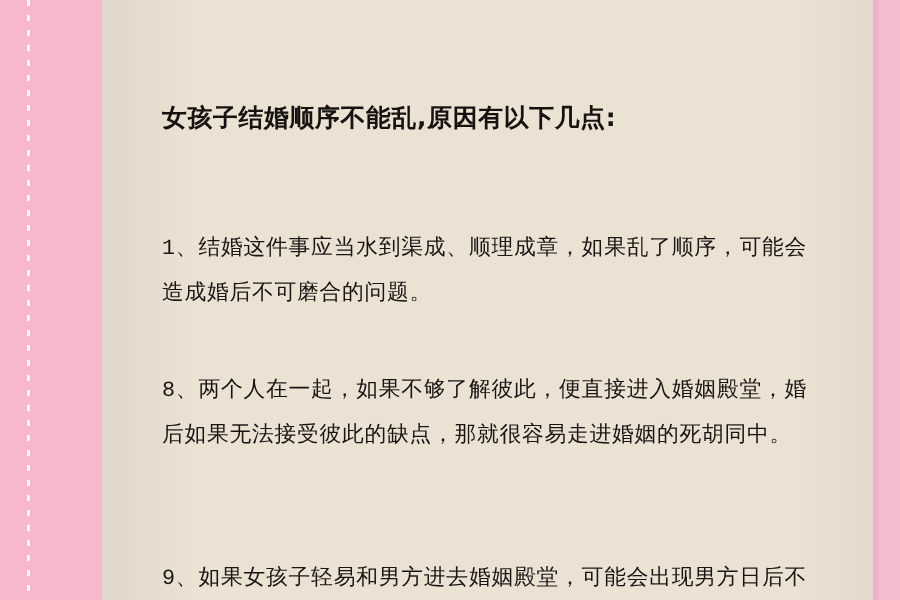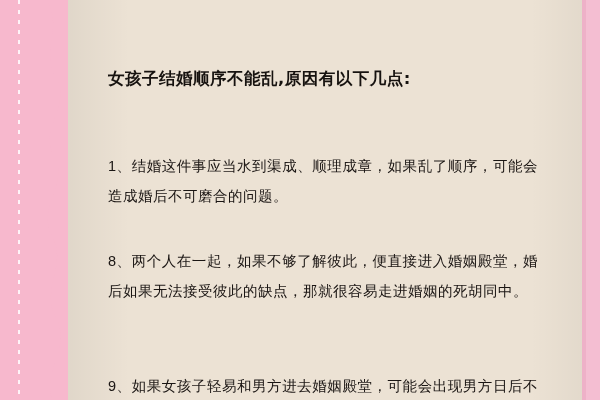--- a/index.html
+++ b/index.html
@@ -90,21 +90,21 @@
     font-size: 16.5px;
     font-weight: bold;
     color: #16120f;
     letter-spacing: 0.5px;
     white-space: nowrap;
   }
   .para {
     position: absolute;
     left: 40px;
     width: 430px;
-    font-family: Liberation Sans, sans-serif;
+    font-family: Liberation Mono, monospace;
     font-size: 14.5px;
     line-height: 30px;
     color: #1a1513;
     letter-spacing: 0.5px;
     text-align: justify;
   }
   #para-1 { top: 105px; }
   #para-2 { top: 200px; }
   #para-3 { top: 325px; }
 </style>

